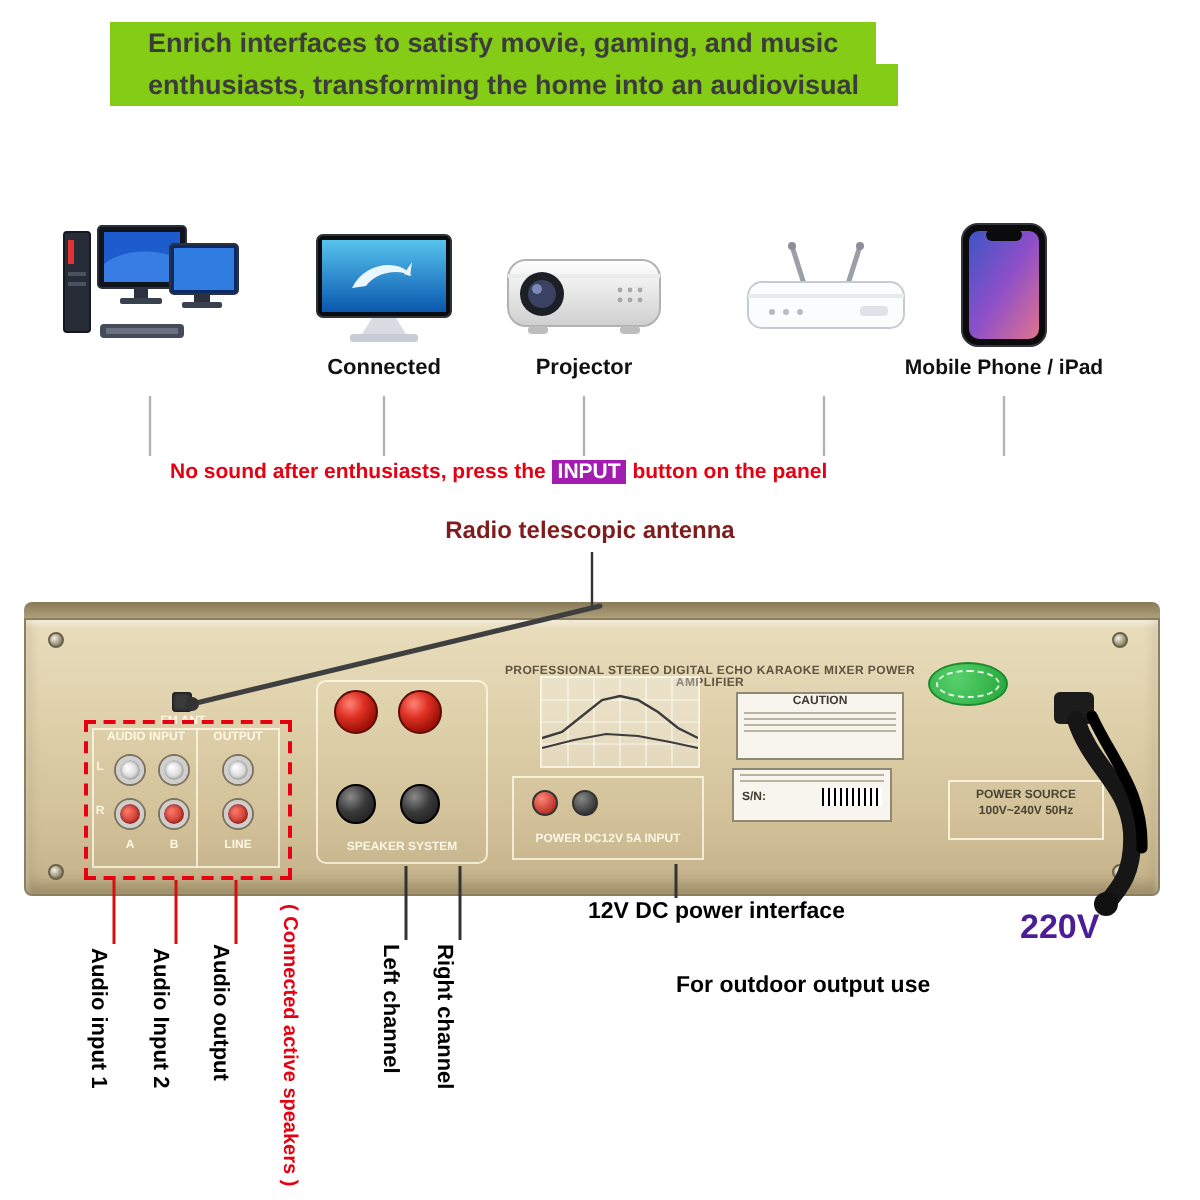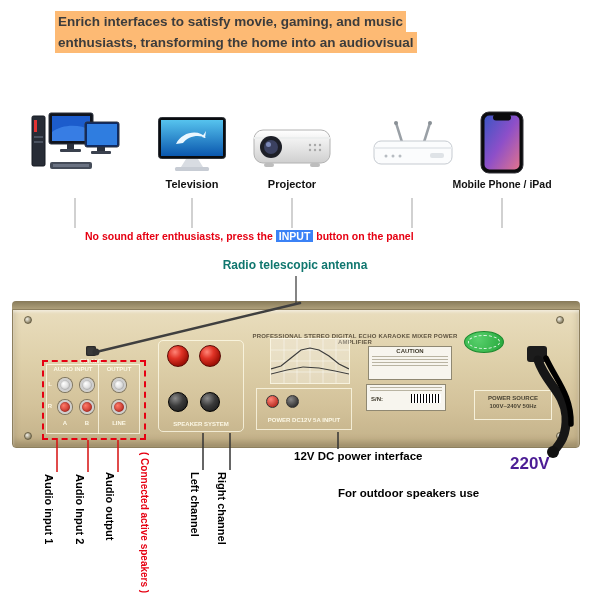--- a/index.html
+++ b/index.html
@@ -3,32 +3,32 @@
 <meta charset="utf-8">
 <style>
   * { margin:0; padding:0; box-sizing:border-box; }
   html,body { background:#fff; }
   body { width:600px; height:600px; font-family:"Liberation Sans", sans-serif; position:relative; }
   #stage { position:absolute; left:0; top:0; width:600px; height:600px; background:#fff; overflow:hidden; }
   .abs { position:absolute; }
 
   
   .intro { left:55px; top:11px; width:420px; font-size:13.5px; font-weight:bold; color:#3c3c3c; line-height:21px; }
-  .intro .hl { background:#fdba74; padding:0 3px; display:inline-block; }
+  .intro .hl { background:#84cc16; padding:0 19px; display:inline-block; }
 
   
   .dev-label { top:178px; font-size:11px; font-weight:bold; color:#111; text-align:center; }
   .dev-label.small { font-size:10.5px; }
 
   
   .warning { left:85px; top:230px; width:420px; font-size:10.5px; font-weight:bold; color:#e60012; }
-  .warning .inputkey { background:#3b82f6; color:#fff; padding:0 3px; }
-
-  
-  .antenna-label { left:195px; top:258px; width:200px; text-align:center; font-size:12px; font-weight:bold; color:#0f766e; }
+  .warning .inputkey { background:#a21caf; color:#fff; padding:0 3px; }
+
+  
+  .antenna-label { left:195px; top:258px; width:200px; text-align:center; font-size:12px; font-weight:bold; color:#7f1d1d; }
 
   
   .panel-top { left:12px; top:301px; width:568px; height:9px; background:linear-gradient(#877a59,#b3a47e); border-radius:4px 4px 0 0; }
   .panel-body { left:12px; top:309px; width:568px; height:139px;
     background:linear-gradient(180deg,#e9ddbd 0%,#dfd1ab 35%,#d3c29a 70%,#c2b088 100%);
     border:1px solid #8d7f5e; border-radius:0 0 4px 4px;
     box-shadow: inset 0 2px 3px rgba(255,255,255,.5), inset 0 -5px 7px rgba(90,75,45,.35); }
   .screw { width:8px; height:8px; border-radius:50%; border:1px solid #6b6248;
     background:radial-gradient(circle at 35% 35%, #f3f0e6, #8d8468 70%, #5f573f); }
 
@@ -170,21 +170,21 @@
             <stop offset="0.5" stop-color="#8d4fc9"></stop>
             <stop offset="1" stop-color="#e0738e"></stop>
         </linearGradient>
       </defs>
       <rect x="1" y="1" width="42" height="61" rx="8" fill="#0b0b0d" stroke="#34343a"></rect>
       <rect x="4.5" y="4.5" width="35" height="54" rx="5" fill="url(#gph)"></rect>
       <rect x="13" y="3.5" width="18" height="6" rx="3" fill="#0b0b0d"></rect>
     </svg>
   </div>
 
-  <div class="abs dev-label" style="left:147px; width:90px;">Television</div>
+  <div class="abs dev-label" style="left:147px; width:90px;">Connected</div>
   <div class="abs dev-label" style="left:247px; width:90px;">Projector</div>
   <div class="abs dev-label small" style="left:442px; width:120px;">Mobile Phone / iPad</div>
 
   <div class="abs warning">
     <span>No sound after enthusiasts, press the </span><span class="inputkey">INPUT</span><span> button on the panel</span>
   </div>
 
   <div class="abs antenna-label">Radio telescopic antenna</div>
 
   <div class="abs panel-top"></div>
@@ -300,16 +300,16 @@
 
   <div class="abs vlabel" style="left:43px; top:474px; height:112px;">Audio input 1</div>
   <div class="abs vlabel" style="left:74px; top:474px; height:112px;">Audio Input 2</div>
   <div class="abs vlabel" style="left:104px; top:472px; height:112px;">Audio output</div>
   <div class="abs vlabel red" style="left:139px; top:452px; height:140px;">( Connected active speakers )</div>
   <div class="abs vlabel" style="left:189px; top:472px; height:105px;">Left channel</div>
   <div class="abs vlabel" style="left:216px; top:472px; height:110px;">Right channel</div>
 
   <div class="abs callout" style="left:294px; top:450px; font-size:11.5px;">12V DC power interface</div>
   <div class="abs voltage">220V</div>
-  <div class="abs callout" style="left:338px; top:487px; font-size:11.5px;">For outdoor speakers use</div>
+  <div class="abs callout" style="left:338px; top:487px; font-size:11.5px;">For outdoor output use</div>
 
 
 </div>
 
 </body></html>

